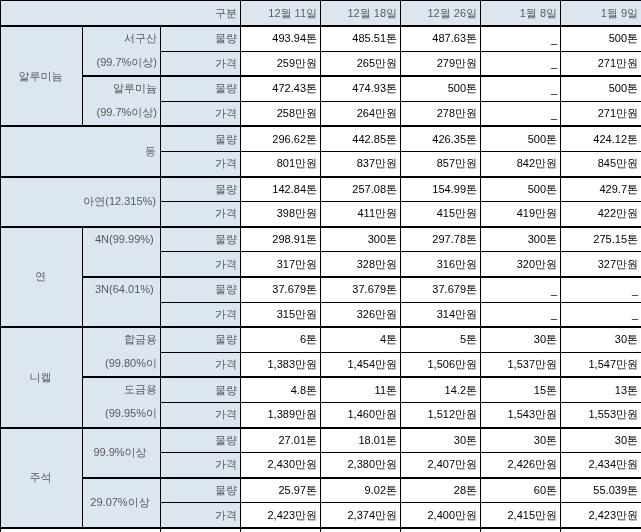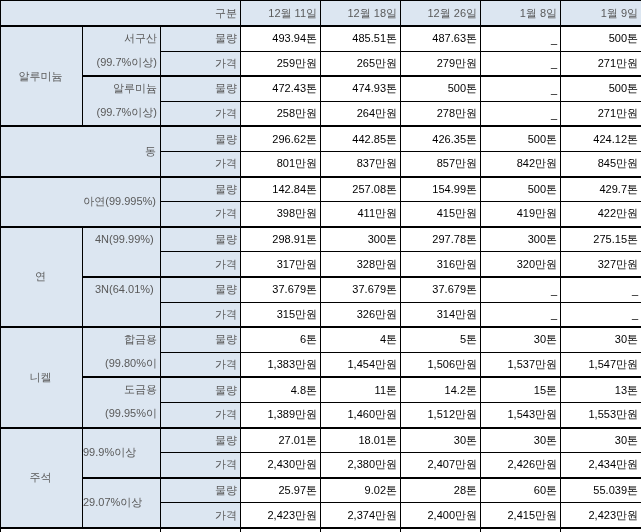--- a/index.html
+++ b/index.html
@@ -23,21 +23,21 @@
   td.lab{background:#dce6f1;color:#595959;text-align:right;}
   td.metal{text-align:center;padding-right:2px;}
   td.wide{text-align:right;padding-right:4px;}
   
   td.g2{vertical-align:top;padding:0;}
   .gwrap{height:47px;overflow:hidden;text-align:right;padding-right:3px;}
   .gwrap span{display:block;line-height:23.6px;white-space:normal;}
   .gwrap span.narrow{margin-left:auto;max-width:62px;word-break:break-all;text-align:left;}
   .gwrap span.narrow2{margin-left:auto;max-width:58px;word-break:break-all;text-align:right;}
   
-  td.g1{text-align:left;}
+  td.g1{text-align:center;}
   
   td.d{background:#fff;color:#000;text-align:right;}
   
   .bb2{border-bottom:2px solid #000 !important;}
   tr.sep td, tr.gend td{border-bottom:2px solid #000;}
   
   tr.empty td{height:15px;background:#fff;}
   tr.data td{height:23.6px;}
 </style>
 </head>
@@ -124,21 +124,21 @@
   <tr class="data gend">
     <td class="lab">가격</td>
     <td class="d">801만원</td>
     <td class="d">837만원</td>
     <td class="d">857만원</td>
     <td class="d">842만원</td>
     <td class="d">845만원</td>
   </tr>
 
   <tr class="data">
-    <td class="lab wide bb2" colspan="2" rowspan="2">아연(99.995%)</td>
+    <td class="lab wide bb2" colspan="2" rowspan="2">아연(12.315%)</td>
     <td class="lab">물량</td>
     <td class="d">142.84톤</td>
     <td class="d">257.08톤</td>
     <td class="d">154.99톤</td>
     <td class="d">500톤</td>
     <td class="d">429.7톤</td>
   </tr>
   <tr class="data gend">
     <td class="lab">가격</td>
     <td class="d">398만원</td>

